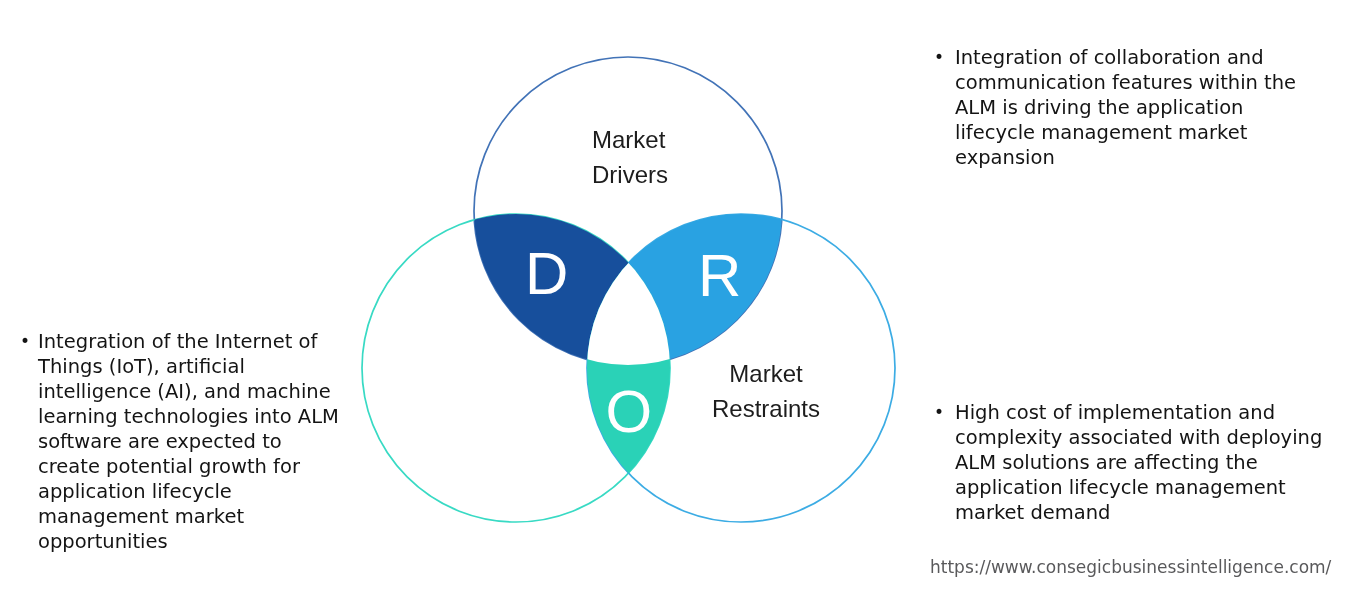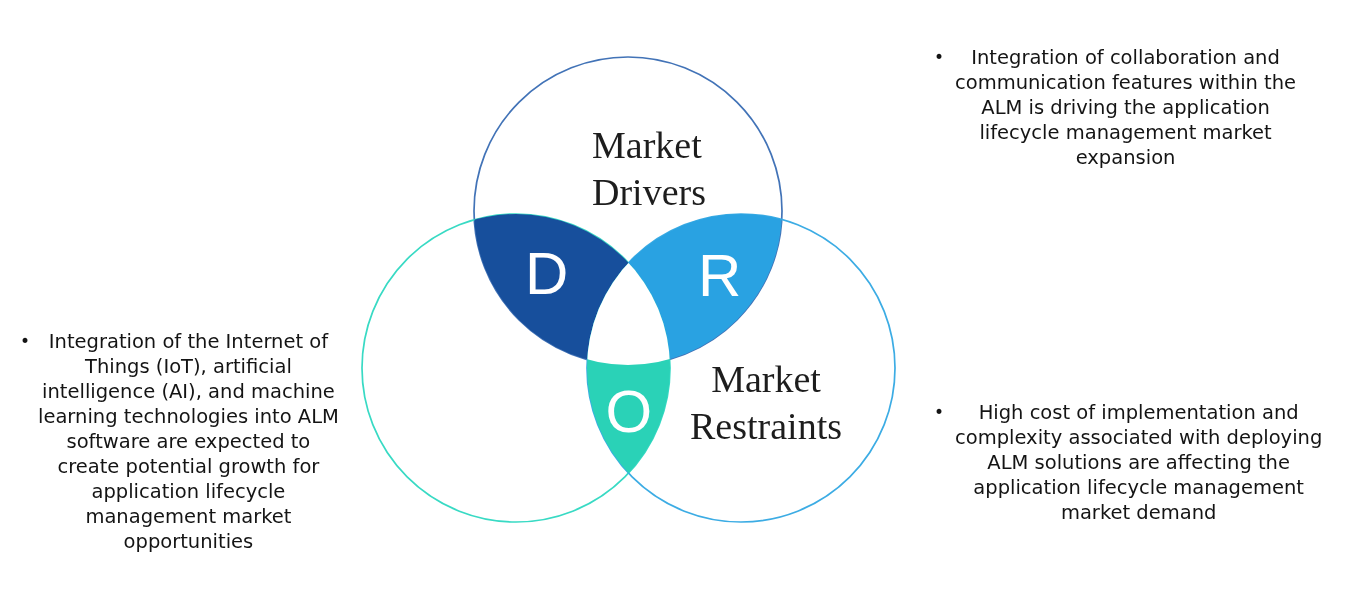--- a/index.html
+++ b/index.html
@@ -28,24 +28,24 @@
     color: #ffffff;
     font-size: 60px;
     font-weight: 400;
     line-height: 1;
     letter-spacing: 0.5px;
     font-family: "Liberation Sans", sans-serif;
   }
   .venn-label {
     position: absolute;
     color: #1d1d1d;
-    font-size: 38px;
-    line-height: 47px;
+    font-size: 24px;
+    line-height: 35px;
     white-space: pre;
-    font-family: Liberation Serif, serif;
+    font-family: Liberation Sans, sans-serif;
   }
   .venn-label.centered {
     transform: translateX(-50%);
     text-align: center;
   }
   .bullet-item {
     position: absolute;
     display: flex;
     align-items: flex-start;
     color: #141414;
@@ -57,21 +57,20 @@
   .bullet-dot {
     flex: 0 0 18px;
     font-size: 17px;
     line-height: 25px;
   }
   .bullet-item.right .bullet-dot {
     flex: 0 0 21px;
   }
   .bullet-text {
     white-space: pre;
-    text-align: center;
   }
   .source-url {
     position: absolute;
     left: 930px;
     top: 556px;
     color: #59595b;
     font-size: 17px;
     line-height: 22px;
     font-family: "DejaVu Sans", sans-serif;
   }
@@ -147,14 +146,15 @@
 
   <div class="bullet-item right" style="left:934px; top:400px;">
     <span class="bullet-dot">•</span>
     <span class="bullet-text">High cost of implementation and
 complexity associated with deploying
 ALM solutions are affecting the
 application lifecycle management
 market demand</span>
   </div>
 
+  <div class="source-url">https://www.consegicbusinessintelligence.com/</div>
 
 </div>
 
 </body></html>

